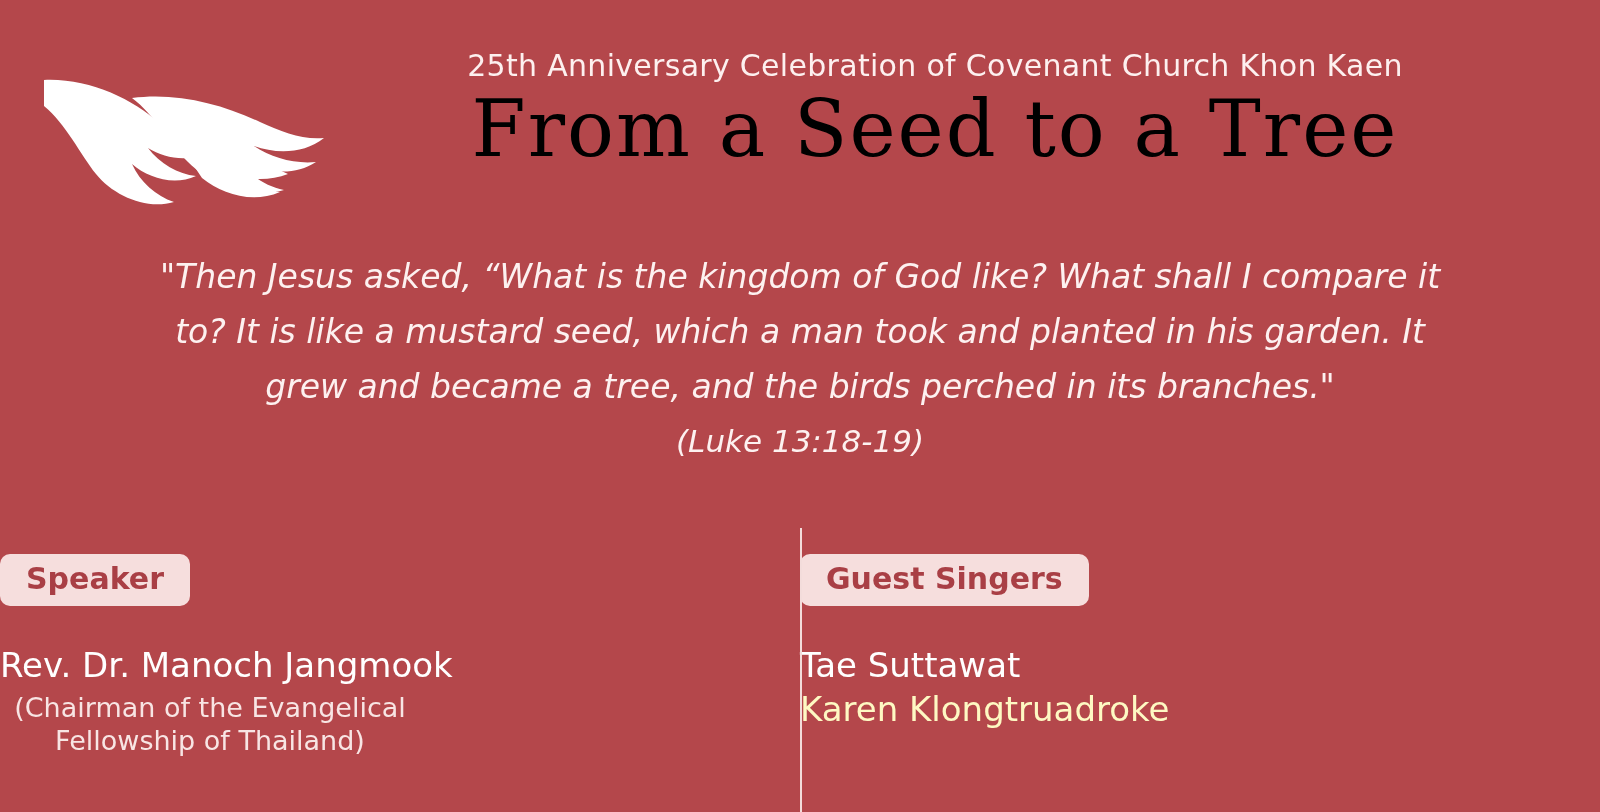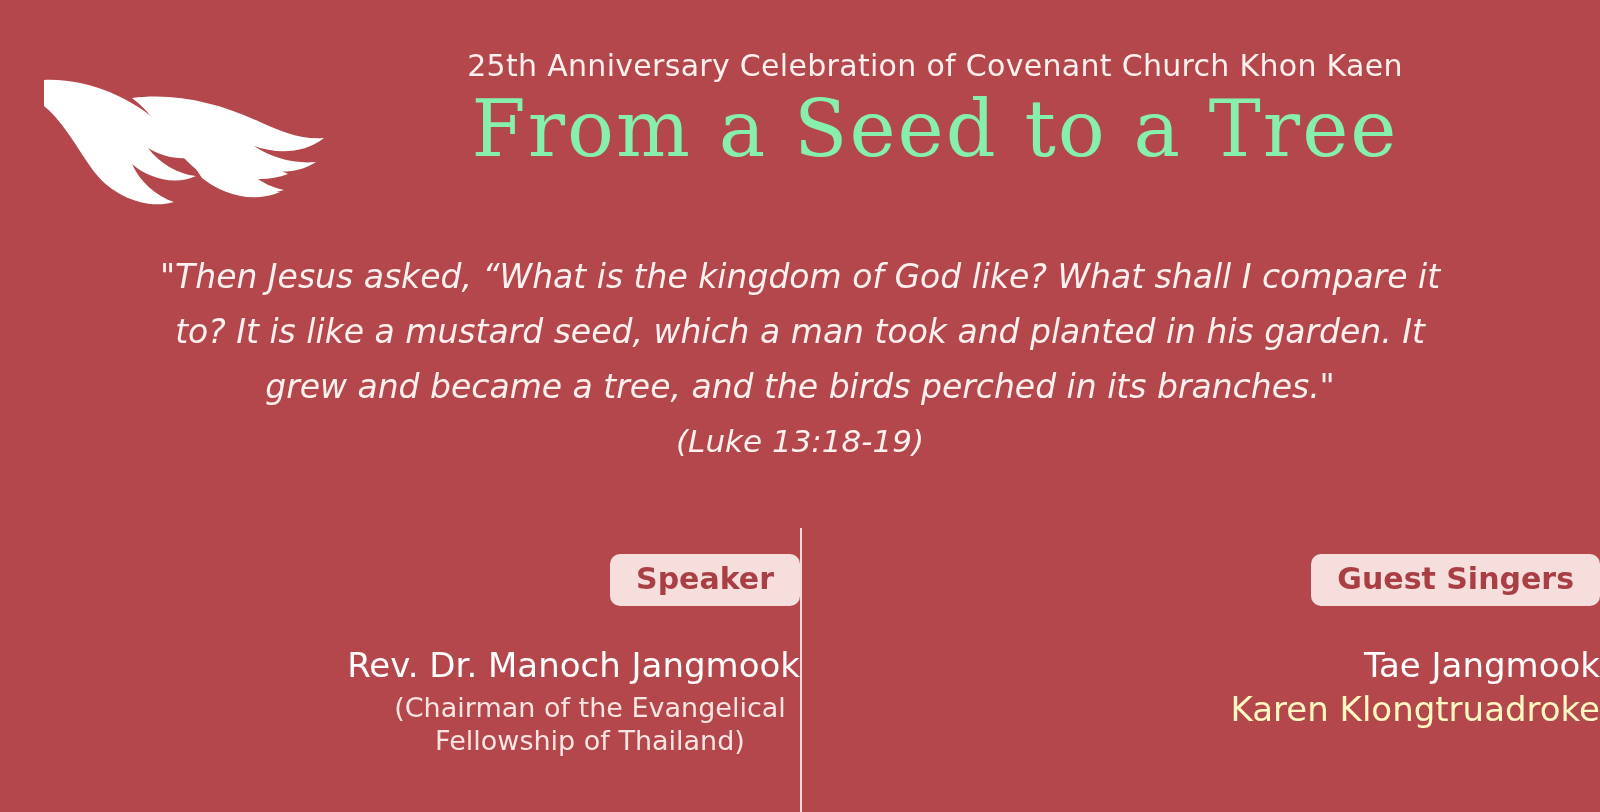--- a/index.html
+++ b/index.html
@@ -41,21 +41,21 @@
     text-align: center;
   }
   .anniversary-line {
     color: #fdf0ef;
     font-size: 30px;
     letter-spacing: 0.3px;
     font-family: "DejaVu Sans", sans-serif;
     white-space: nowrap;
   }
   .main-title {
-    color: #86efac;
+    color: #000000;
     font-family: "DejaVu Serif", serif;
     font-size: 78px;
     line-height: 1.05;
     font-weight: 400;
     letter-spacing: 2px;
     margin-top: 6px;
     white-space: nowrap;
   }
 
   
@@ -83,23 +83,22 @@
     right: 0;
     top: 528px;
     height: 284px;
     display: flex;
   }
   .credit-col {
     flex: 1 1 0;
     position: relative;
     display: flex;
     flex-direction: column;
-    align-items: flex-end;
+    align-items: flex-start;
     padding-top: 26px;
-    padding-left: 38px;
   }
   .credit-col + .credit-col::before {
     content: "";
     position: absolute;
     left: 0;
     top: 0;
     bottom: 0;
     width: 2px;
     background: #f3dcdb;
   }
@@ -176,19 +175,19 @@
 
     <div class="credit-col">
       <span class="badge">Speaker</span>
       <div class="name">Rev. Dr. Manoch Jangmook</div>
       <div class="subname">(Chairman of the Evangelical Fellowship of Thailand)</div>
     </div>
 
 
     <div class="credit-col">
       <span class="badge">Guest Singers</span>
-      <div class="name">Tae Jangmook</div>
+      <div class="name">Tae Suttawat</div>
       <div class="name-2">Karen Klongtruadroke</div>
     </div>
 
   </div>
 
 </div>
 
 </body></html>

